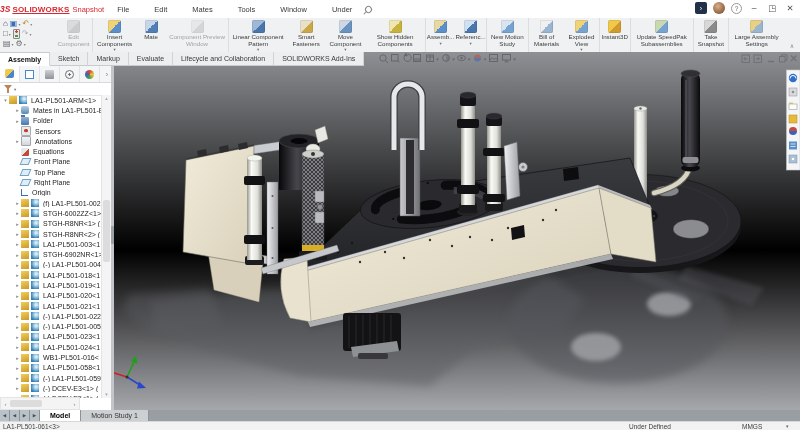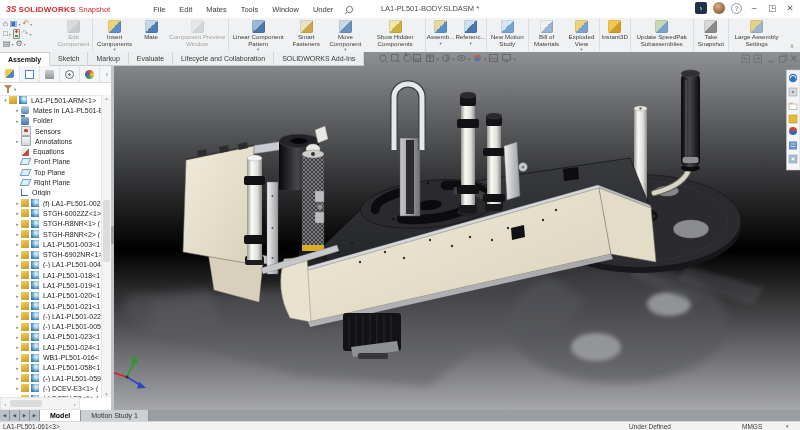--- a/index.html
+++ b/index.html
@@ -1,25 +1,25 @@
 <!DOCTYPE html>
 <html><head>
 <meta charset="utf-8">
 <style>
   html,body{margin:0;padding:0;background:#777;}
   #app{position:relative;width:800px;height:430px;overflow:hidden;background:#f0f1f2;
        font-family:"Liberation Sans","DejaVu Sans",sans-serif;-webkit-font-smoothing:antialiased;}
   
   #titlebar{position:absolute;left:0;top:0;width:800px;height:18px;background:#fff;border-bottom:1px solid #e3e3e3;
             display:flex;align-items:center;font-size:7.5px;color:#333;}
-  .logo{display:flex;align-items:center;margin-left:6px;white-space:nowrap;}
+  .logo{display:flex;align-items:center;margin-left:0;white-space:nowrap;}
   .logo .l3s{color:#d7282f;font-weight:bold;font-style:italic;font-size:8.5px;margin-right:2px;}
-  .logo .lsw{color:#d7282f;font-weight:bold;font-size:8px;letter-spacing:.2px;}
+  .logo .lsw{color:#d7282f;font-weight:bold;font-size:8px;letter-spacing:.2px;text-decoration:underline;}
   .logo .lcn{color:#d7282f;font-size:7.5px;margin-left:3px;}
-  #menus{display:flex;margin-left:36px;}
+  #menus{display:flex;margin-left:6px;gap:11px;}
   .menu{padding:0 7px;color:#3a3a3a;}
   .pin{width:5px;height:5px;border:1px solid #888;border-radius:50%;position:relative;transform:rotate(45deg);margin-left:6px;}
   .pin::after{content:"";position:absolute;top:5px;left:1.6px;width:1px;height:4px;background:#888;}
   #doc-title{position:absolute;left:300px;width:260px;text-align:center;top:4px;color:#4a4a4a;font-size:7.5px;}
   #tb-right{position:absolute;right:4px;top:2px;display:flex;align-items:center;gap:6px;}
   .tbi{width:12px;height:12px;display:flex;align-items:center;justify-content:center;font-size:8px;color:#555;}
   .tbi.dark{background:#223246;color:#fff;border-radius:2px;font-size:7px;}
   .tbi.avatar{background:radial-gradient(circle at 40% 35%,#d8b089,#8a5b3a 75%);border-radius:50%;color:transparent;}
   .tbi.help{border:1px solid #999;border-radius:50%;width:9px;height:9px;font-size:6.5px;color:#666;}
   .tbi.win{color:#555;font-size:8.5px;}
@@ -116,21 +116,20 @@
     <div id="menus">
 
     <span class="menu">File</span>
         <span class="menu">Edit</span>
         <span class="menu">Mates</span>
         <span class="menu">Tools</span>
         <span class="menu">Window</span>
         <span class="menu">Under</span>
       </div>
     <span class="pin"></span>
-    <div id="doc-title">LA1-PL501-BODY.SLDASM *</div>
     <div id="tb-right">
 
     <span class="tbi dark">›</span>
         <span class="tbi avatar"></span>
         <span class="tbi help">?</span>
         <span class="tbi win">–</span>
         <span class="tbi win">◳</span>
         <span class="tbi win">✕</span>
       </div>
   </div>

